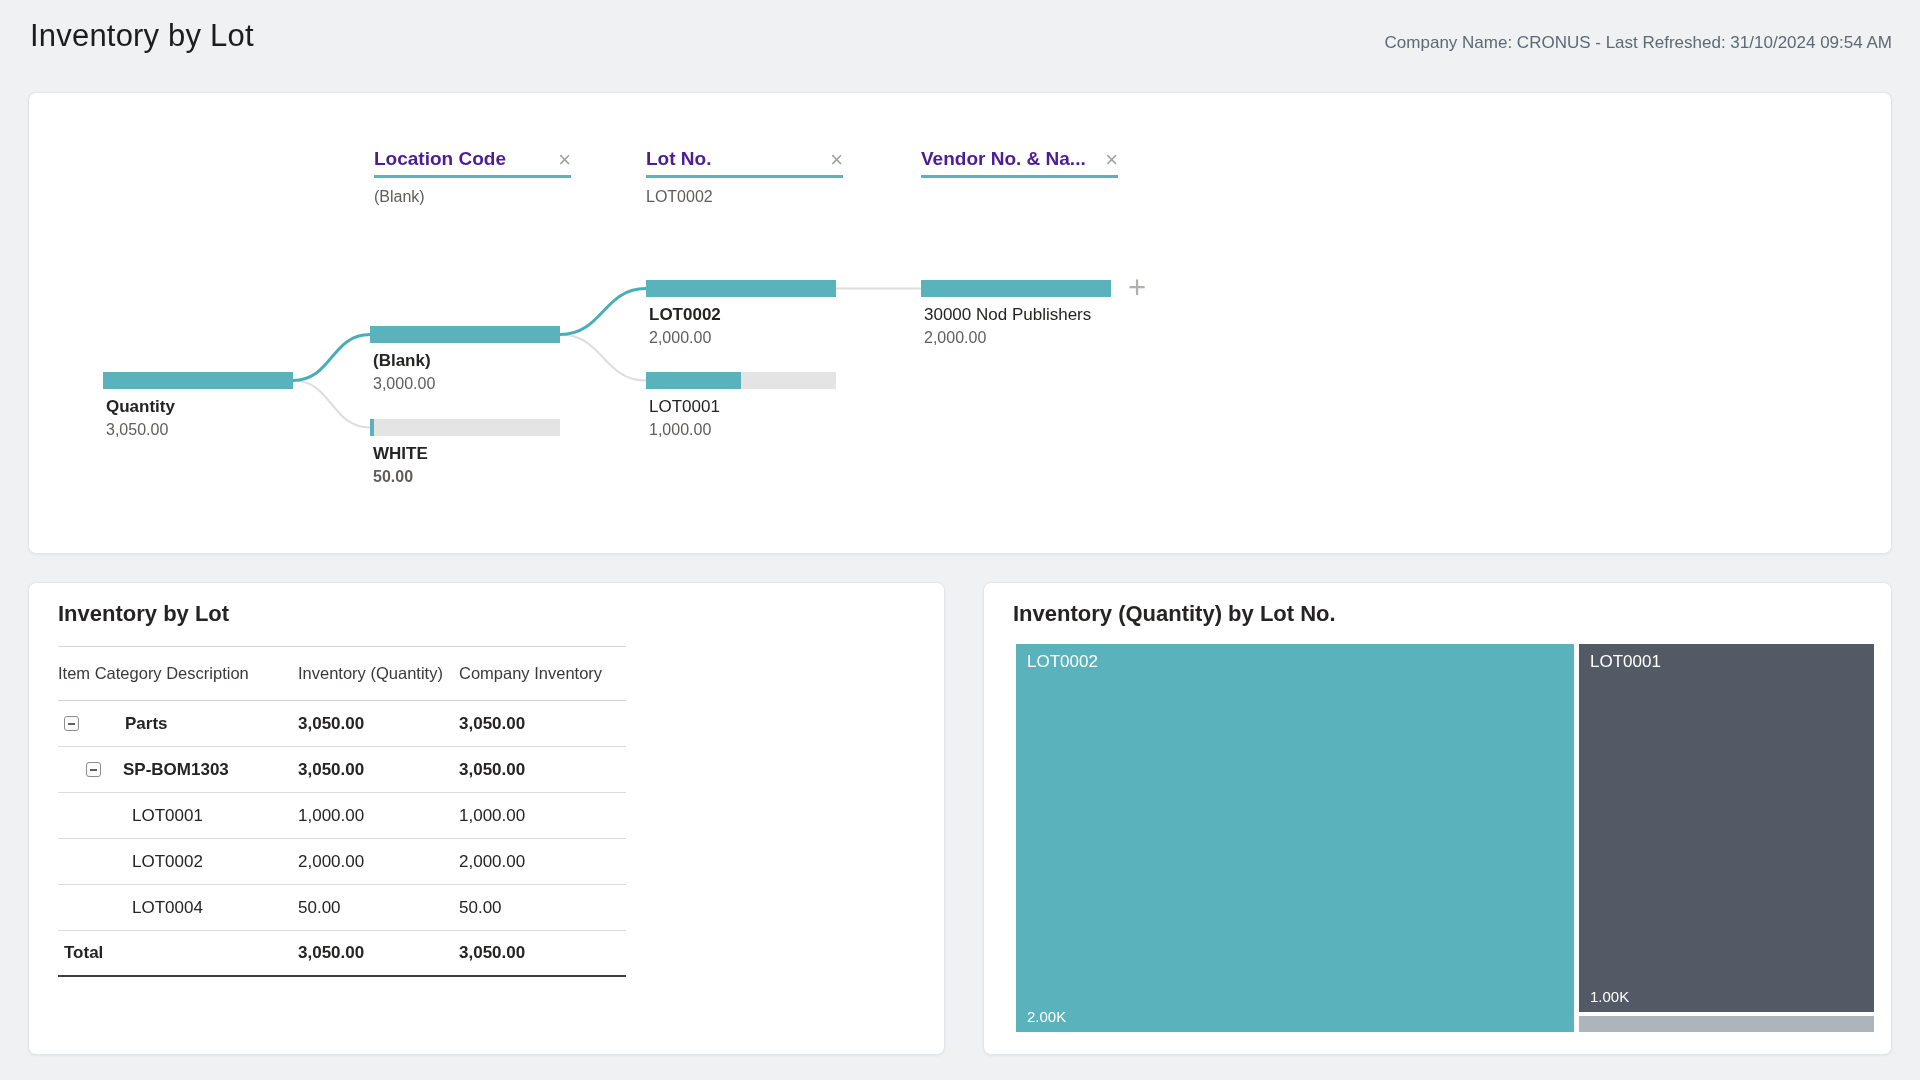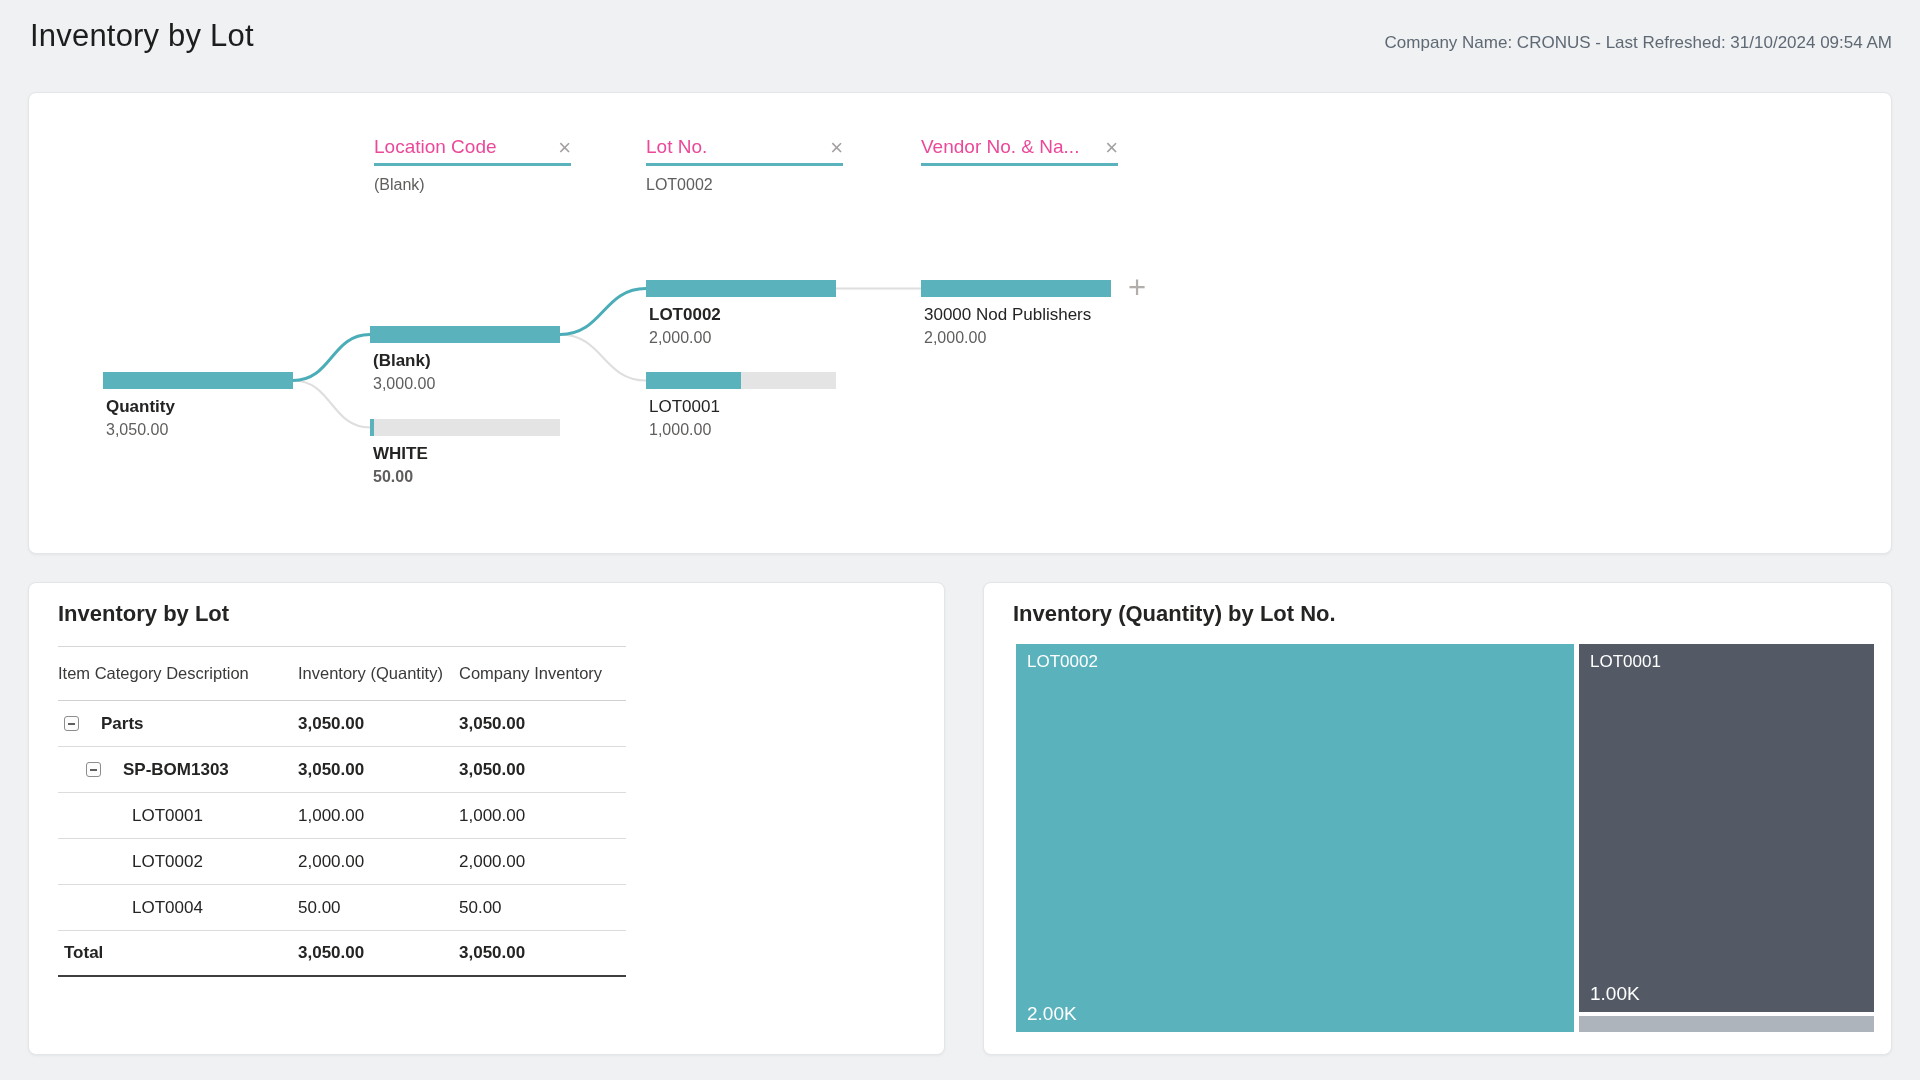--- a/index.html
+++ b/index.html
@@ -28,21 +28,21 @@
   #card-tree   { left:28px;  top:92px;  width:1864px; height:462px; }
   #card-table  { left:28px;  top:582px; width:917px;  height:473px; }
   #card-treemap{ left:983px; top:582px; width:909px;  height:473px; }
 
   
   .filter { position:absolute; width:197px; top:42px; }
   .filter-head {
     display:flex; justify-content:space-between; align-items:flex-end;
     border-bottom:3px solid #5ab2bc; padding-bottom:5px;
   }
-  .filter-label { font-size:19px; font-weight:400; color:#ec4899; line-height:23px; white-space:nowrap; }
+  .filter-label { font-size:19px; font-weight:700; color:#4c1d95; line-height:23px; white-space:nowrap;margin-top:12px; }
   .filter-x { font-size:22px; line-height:20px; color:#a3a1a0; font-weight:300; cursor:pointer; }
   .filter-value { margin-top:10px; font-size:16px; color:#605e5c; min-height:19px; }
   #filter-0 { left:345px; } #filter-1 { left:617px; } #filter-2 { left:892px; }
 
   
   .node { position:absolute; width:190px; cursor:pointer; }
   .node-bar { width:190px; height:17px; background:#e4e4e4; overflow:hidden; }
   .node-fill { height:100%; background:#5ab2bc; }
   .node-label { margin-top:8px; padding-left:3px; font-size:17px; color:#252423; white-space:nowrap; }
   .node.bold .node-label { font-weight:700; }
@@ -67,38 +67,38 @@
   .trow {
     display:grid; grid-template-columns:240px 161px 167px;
     align-items:center; height:46px; border-bottom:1px solid #dcdcdc;
     font-size:17px;
   }
   .trow.hdr { height:54px; font-size:16.5px; color:#3b3a39; border-bottom:1px solid #d0d0d0; }
   .trow .c1 { display:flex; align-items:center; white-space:nowrap; }
   .trow .c2, .trow .c3 { text-align:left; padding-right:7px; }
   .trow.b { font-weight:700; }
   .trow.total { border-bottom:2px solid #3f3f3f; }
-  .lvl0 .c1 { padding-left:6px; }
+  .lvl0 .c1 { padding-left:6px;gap:24px; }
   .lvl1 .c1 { padding-left:28px; }
   .lvl2 .c1 { padding-left:74px; }
   .tgl {
     width:15px; height:15px; border:1px solid #8d8d8d; border-radius:3px;
     background:#fcfcfc; display:inline-flex; align-items:center; justify-content:center;
     margin-right:22px; flex:none; cursor:pointer;
   }
   .tgl::before { content:""; width:7px; height:2px; background:#5f5f5f; }
 
   
   .treemap { position:absolute; left:32px; top:61px; width:858px; height:388px; }
   .tm-block { position:absolute; cursor:pointer; }
   .tm-a { left:0;     top:0;     width:558px; height:388px; background:#5ab2bc; }
   .tm-b { left:563px; top:0;     width:295px; height:368px; background:#535a66; }
   .tm-c { left:563px; top:372px; width:295px; height:16px;  background:#aeb4bb; }
   .tm-name { position:absolute; left:11px; top:8px;    font-size:17px; color:#ffffff; }
-  .tm-val  { position:absolute; left:11px; bottom:7px; font-size:19px; color:#ffffff; }
+  .tm-val  { position:absolute; left:11px; bottom:7px; font-size:15px; color:#ffffff; }
 </style>
 </head>
 <body>
 
 <div class="page-title">Inventory by Lot</div>
 <div class="page-meta">Company Name: CRONUS - Last Refreshed: 31/10/2024 09:54 AM</div>
 
 <div class="card" id="card-tree">
 
   <div class="filter" id="filter-0">

